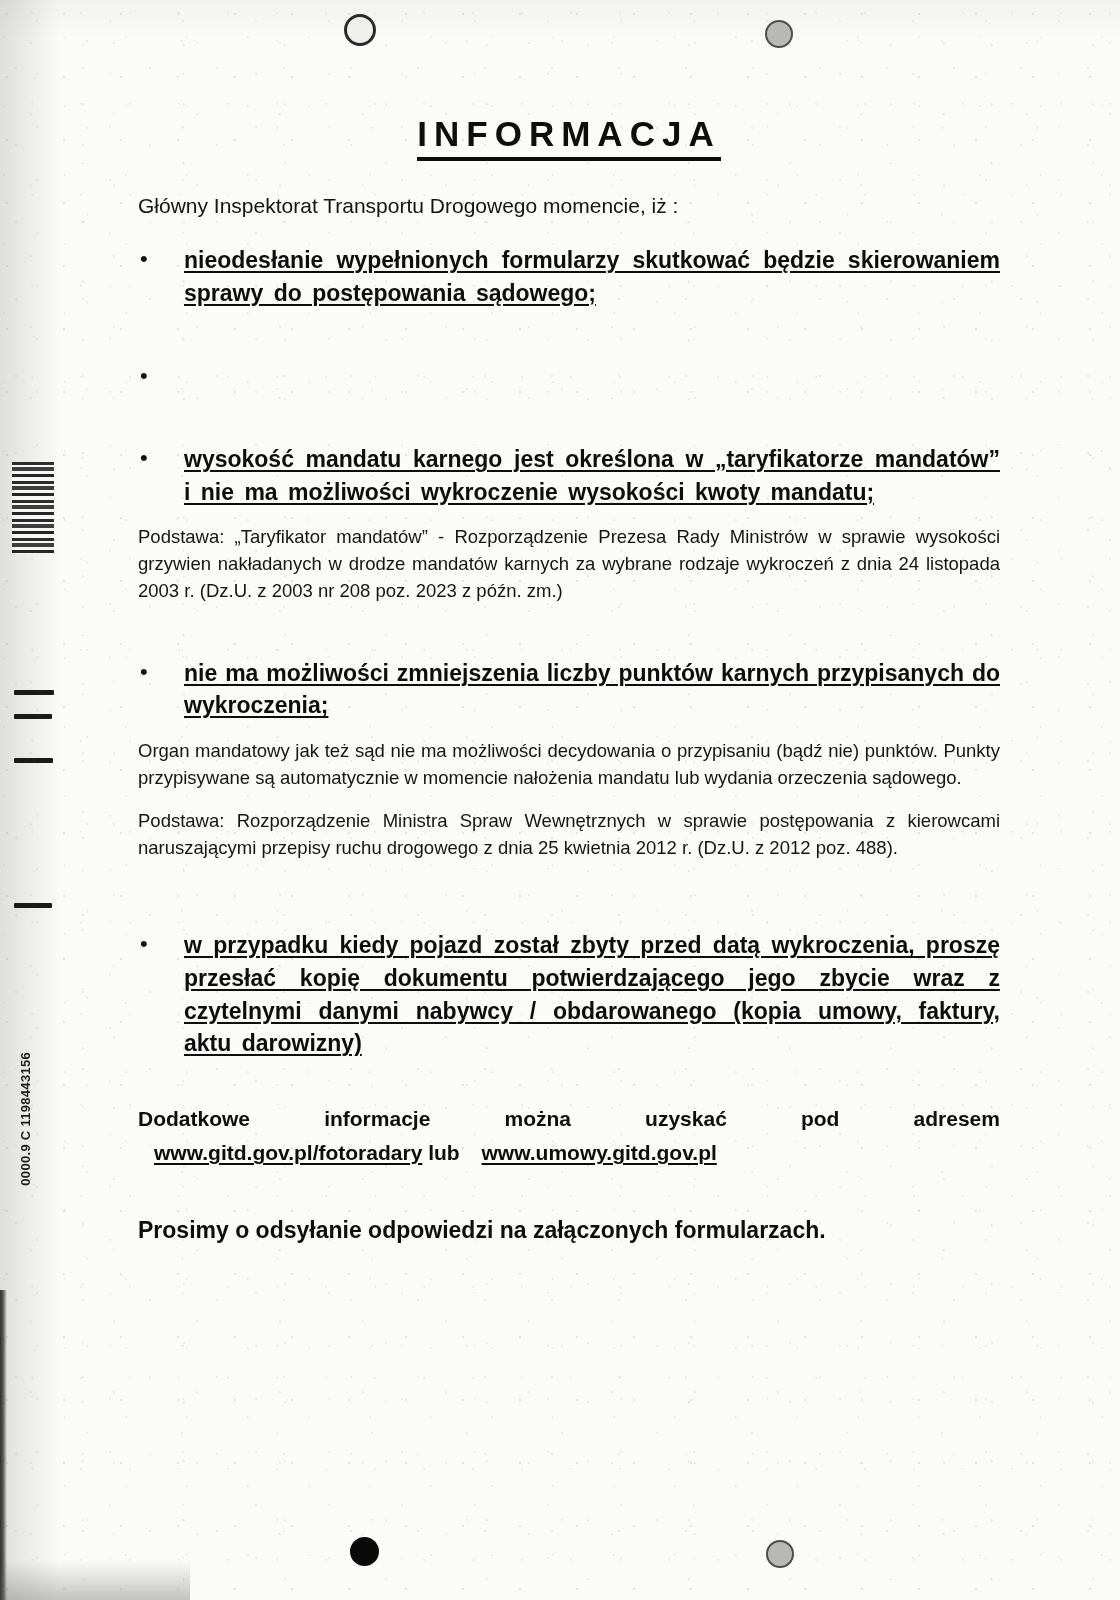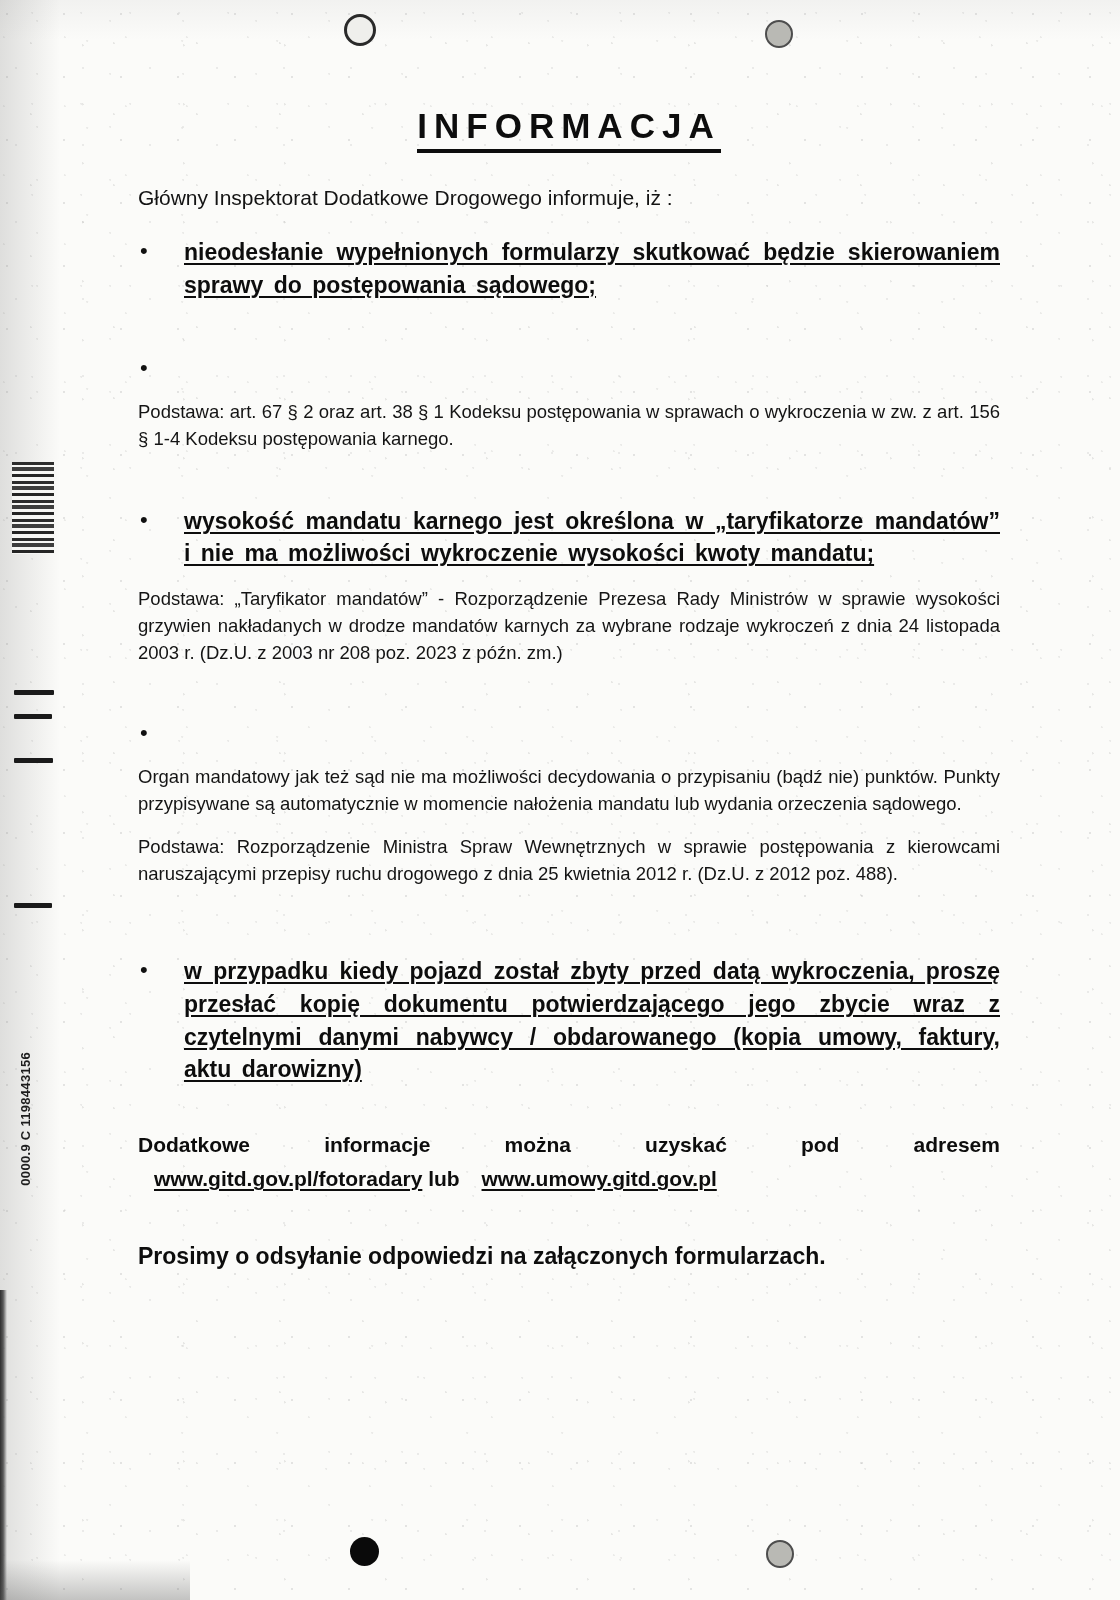--- a/index.html
+++ b/index.html
@@ -116,21 +116,21 @@
     position: absolute;
     left: 138px;
     top: 0;
     width: 862px;
   }
   .title {
     text-align: center;
     font-size: 35px;
     font-weight: 700;
     letter-spacing: 7px;
-    margin: 8px;
+    margin: 16px;
     padding-top: 98px;
     color: #0d0d0d;
   }
   .title span {
     border-bottom: 4px solid #0d0d0d;
     padding-bottom: 4px;
   }
   .intro {
     font-size: 21px;
     margin-top: 40px;
@@ -212,46 +212,46 @@
   <div class="dash" style="left:14px; top:714px; width:38px;"></div>
   <div class="dash" style="left:14px; top:758px; width:39px;"></div>
   <div class="dash" style="left:14px; top:903px; width:38px;"></div>
 
   <div class="vert-id">0000.9 C 1198443156</div>
 
   <div class="doc">
 
     <h1 class="title"><span>INFORMACJA</span></h1>
 
-    <div class="intro">Główny Inspektorat Dodatkowe Drogowego informuje, iż :</div>
+    <div class="intro">Główny Inspektorat Transportu Drogowego momencie, iż :</div>
 
     <div class="bullet-row">
       <div class="bullet-dot">•</div>
       <div class="bullet-text loose">nieodesłanie wypełnionych formularzy skutkować będzie skierowaniem sprawy do postępowania sądowego;</div>
     </div>
 
     <div class="gap-md"></div>
 
     <div class="bullet-row">
       <div class="bullet-dot">•</div>
     </div>
-    <div class="body-p">Podstawa: art. 67 § 2 oraz art. 38 § 1 Kodeksu postępowania w sprawach o wykroczenia w zw. z art. 156 § 1-4 Kodeksu postępowania karnego.</div>
 
     <div class="gap-md"></div>
 
     <div class="bullet-row">
       <div class="bullet-dot">•</div>
       <div class="bullet-text loose">wysokość mandatu karnego jest określona w „taryfikatorze mandatów” i nie ma możliwości wykroczenie wysokości kwoty mandatu;</div>
     </div>
     <div class="body-p">Podstawa: „Taryfikator mandatów” - Rozporządzenie Prezesa Rady Ministrów w sprawie wysokości grzywien nakładanych w drodze mandatów karnych za wybrane rodzaje wykroczeń z dnia 24 listopada 2003 r. (Dz.U. z 2003 nr 208 poz. 2023 z późn. zm.)</div>
 
     <div class="gap-md"></div>
 
     <div class="bullet-row">
       <div class="bullet-dot">•</div>
+      <div class="bullet-text">nie ma możliwości zmniejszenia liczby punktów karnych przypisanych do wykroczenia;</div>
     </div>
     <div class="body-p">Organ mandatowy jak też sąd nie ma możliwości decydowania o przypisaniu (bądź nie) punktów. Punkty przypisywane są automatycznie w momencie nałożenia mandatu lub wydania orzeczenia sądowego.</div>
     <div class="body-p">Podstawa: Rozporządzenie Ministra Spraw Wewnętrznych w sprawie postępowania z kierowcami naruszającymi przepisy ruchu drogowego z dnia 25 kwietnia 2012 r. (Dz.U. z 2012 poz. 488).</div>
 
     <div class="gap-lg"></div>
 
     <div class="bullet-row">
       <div class="bullet-dot">•</div>
       <div class="bullet-text loose">w przypadku kiedy pojazd został zbyty przed datą wykroczenia, proszę przesłać kopię dokumentu potwierdzającego jego zbycie wraz z czytelnymi danymi nabywcy / obdarowanego (kopia umowy, faktury, aktu darowizny)</div>
     </div>

